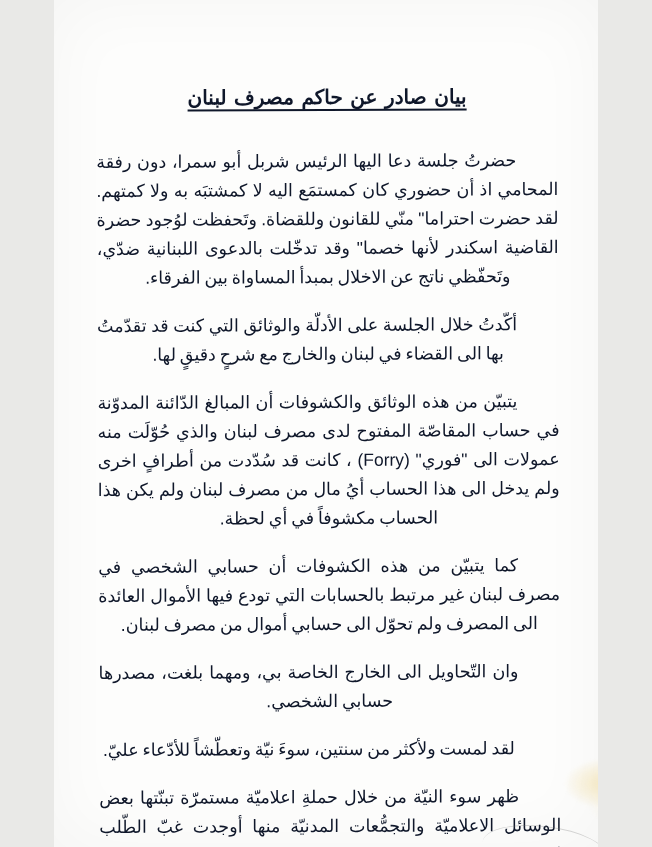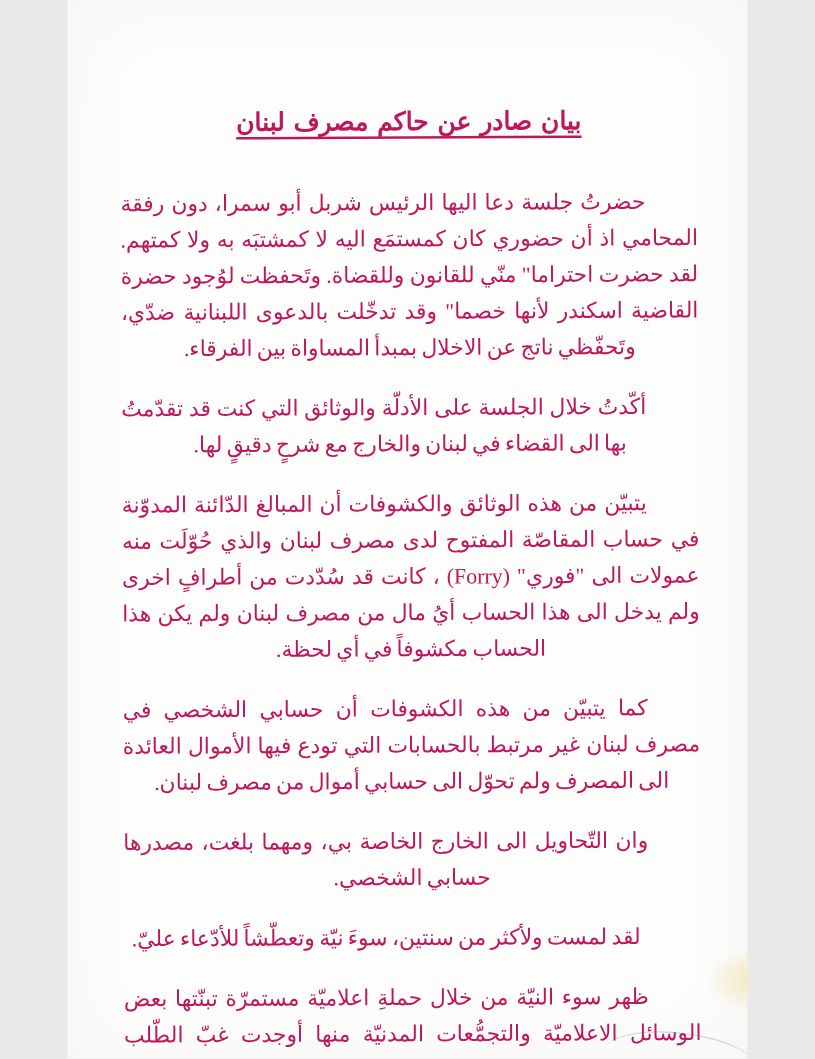--- a/index.html
+++ b/index.html
@@ -8,22 +8,22 @@
     background: #e9e9e7;
   }
   .page {
     position: relative;
     width: 544px;
     height: 847px;
     margin: 0 auto;
     background: #fdfdfc;
     overflow: hidden;
     box-shadow: inset 0 0 70px rgba(0,0,0,0.035);
-    font-family: Liberation Serif, serif;
-    color: #be185d;
+    font-family: Liberation Sans, sans-serif;
+    color: #0f172a;
   }
   .content {
     position: absolute;
     top: 84px;
     right: 40px;
     left: 42px;
     direction: rtl;
     transform: rotate(-0.25deg);
     transform-origin: top right;
   }

